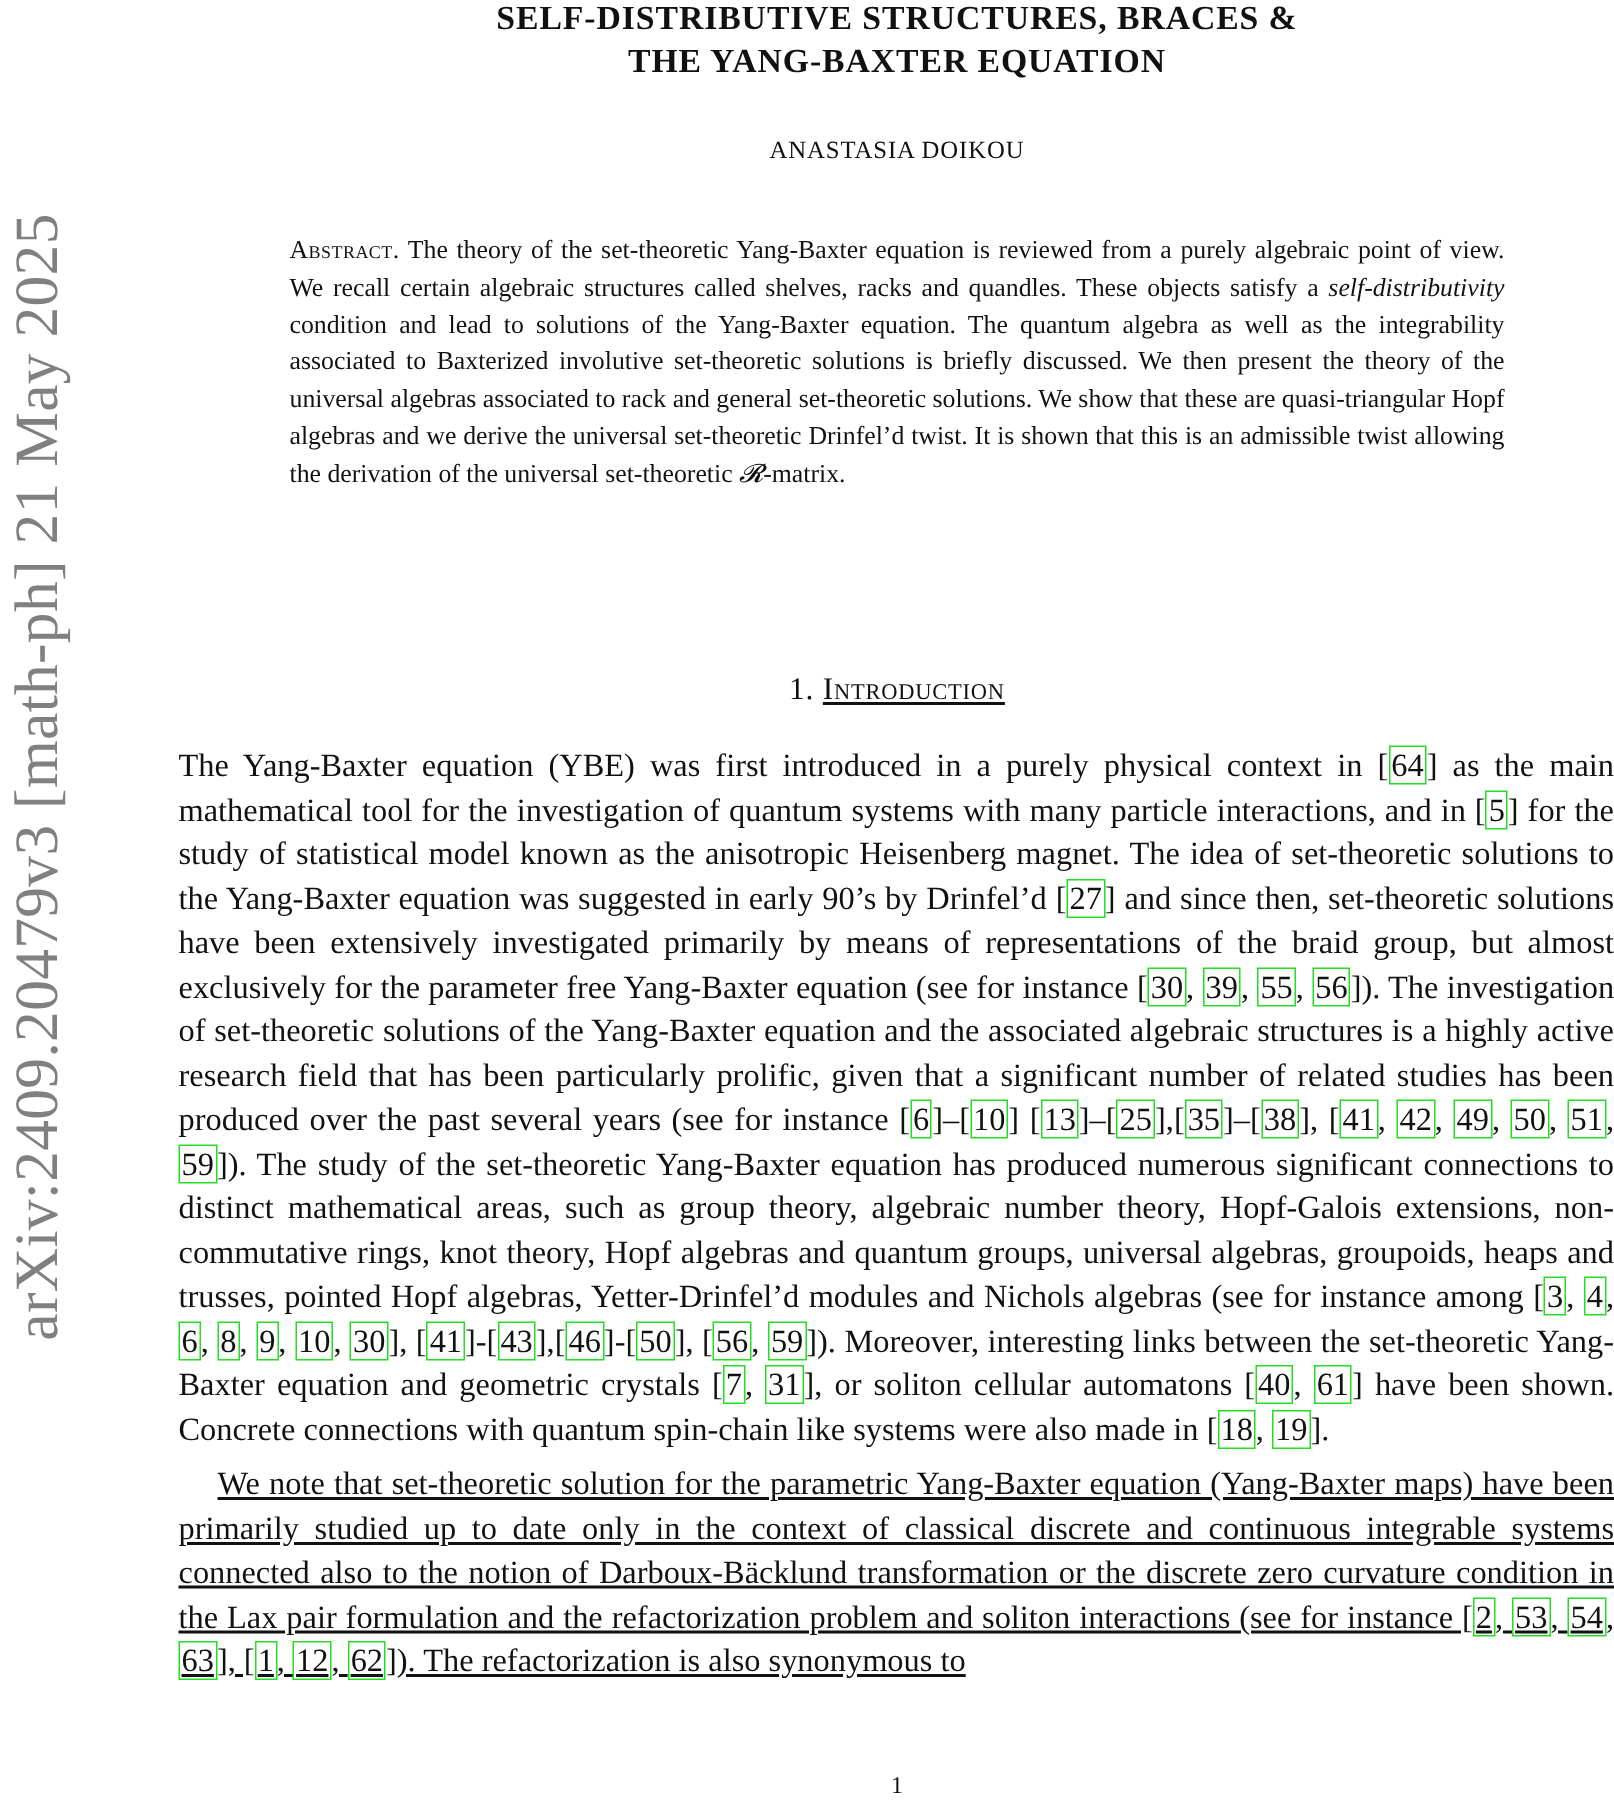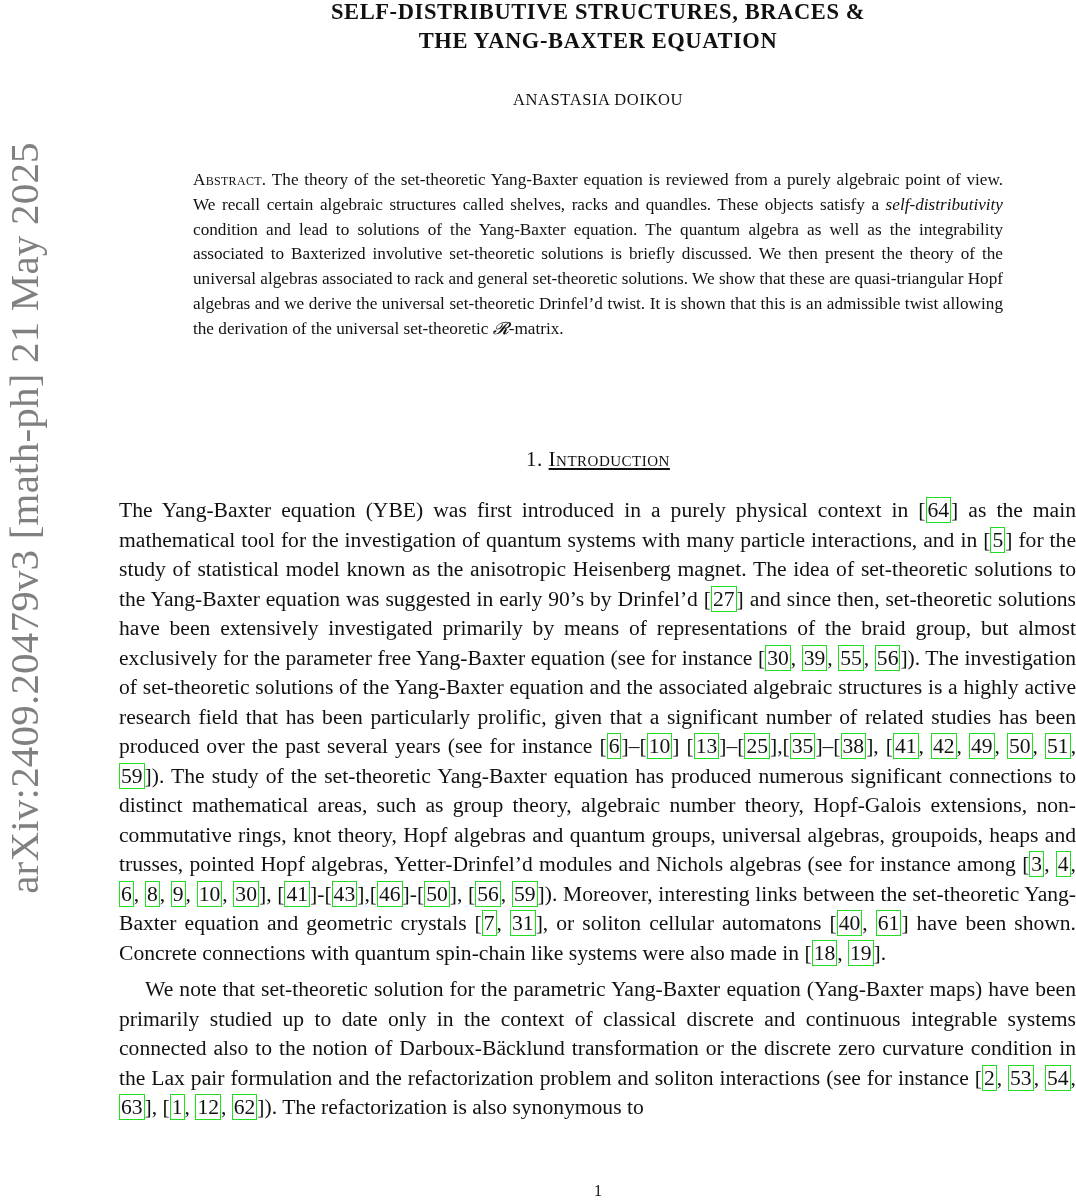--- a/index.html
+++ b/index.html
@@ -19,35 +19,35 @@
   }
   .title {
     position: absolute; left: 0; width: 1196px; top: -3px; text-align: center;
     font-weight: bold; font-size: 22.5px; line-height: 29px; letter-spacing: 0.6px;
   }
   .author {
     position: absolute; left: 0; width: 1196px; top: 90px; text-align: center;
     font-size: 16.5px; letter-spacing: 0.6px;
   }
   .abstract {
-    position: absolute; left: 193px; width: 810px; top: 168px;
+    position: absolute; left: 193px; width: 810px; top: 155px;
     font-size: 17.2px; line-height: 24.75px; text-align: justify;
   }
   .abstract .label { font-variant: small-caps; letter-spacing: 0.3px; }
   .section {
     position: absolute; left: 0; width: 1196px; top: 447px; text-align: center;
     font-size: 21px; letter-spacing: 0.5px;
   }
   .section .sc { font-variant: small-caps; text-decoration: underline; }
   .body {
     position: absolute; left: 119px; width: 957px; top: 496px;
     font-size: 21.6px; line-height: 29.5px; text-align: justify;
   }
   .body p { margin: 0; }
-  .body p + p { margin-top: 7px; text-indent: 26px; }
+  .body p + p { margin-top: 7px; text-indent: 26px; text-decoration: underline; }
   .cite {
     border: 1.5px solid #22dd22; padding: 0 1px; line-height: 1;
   }
   .pageno {
     position: absolute; left: 0; width: 1196px; top: 1182px; text-align: center;
     font-size: 16px;
   }
 </style>
 </head>
 <body>

